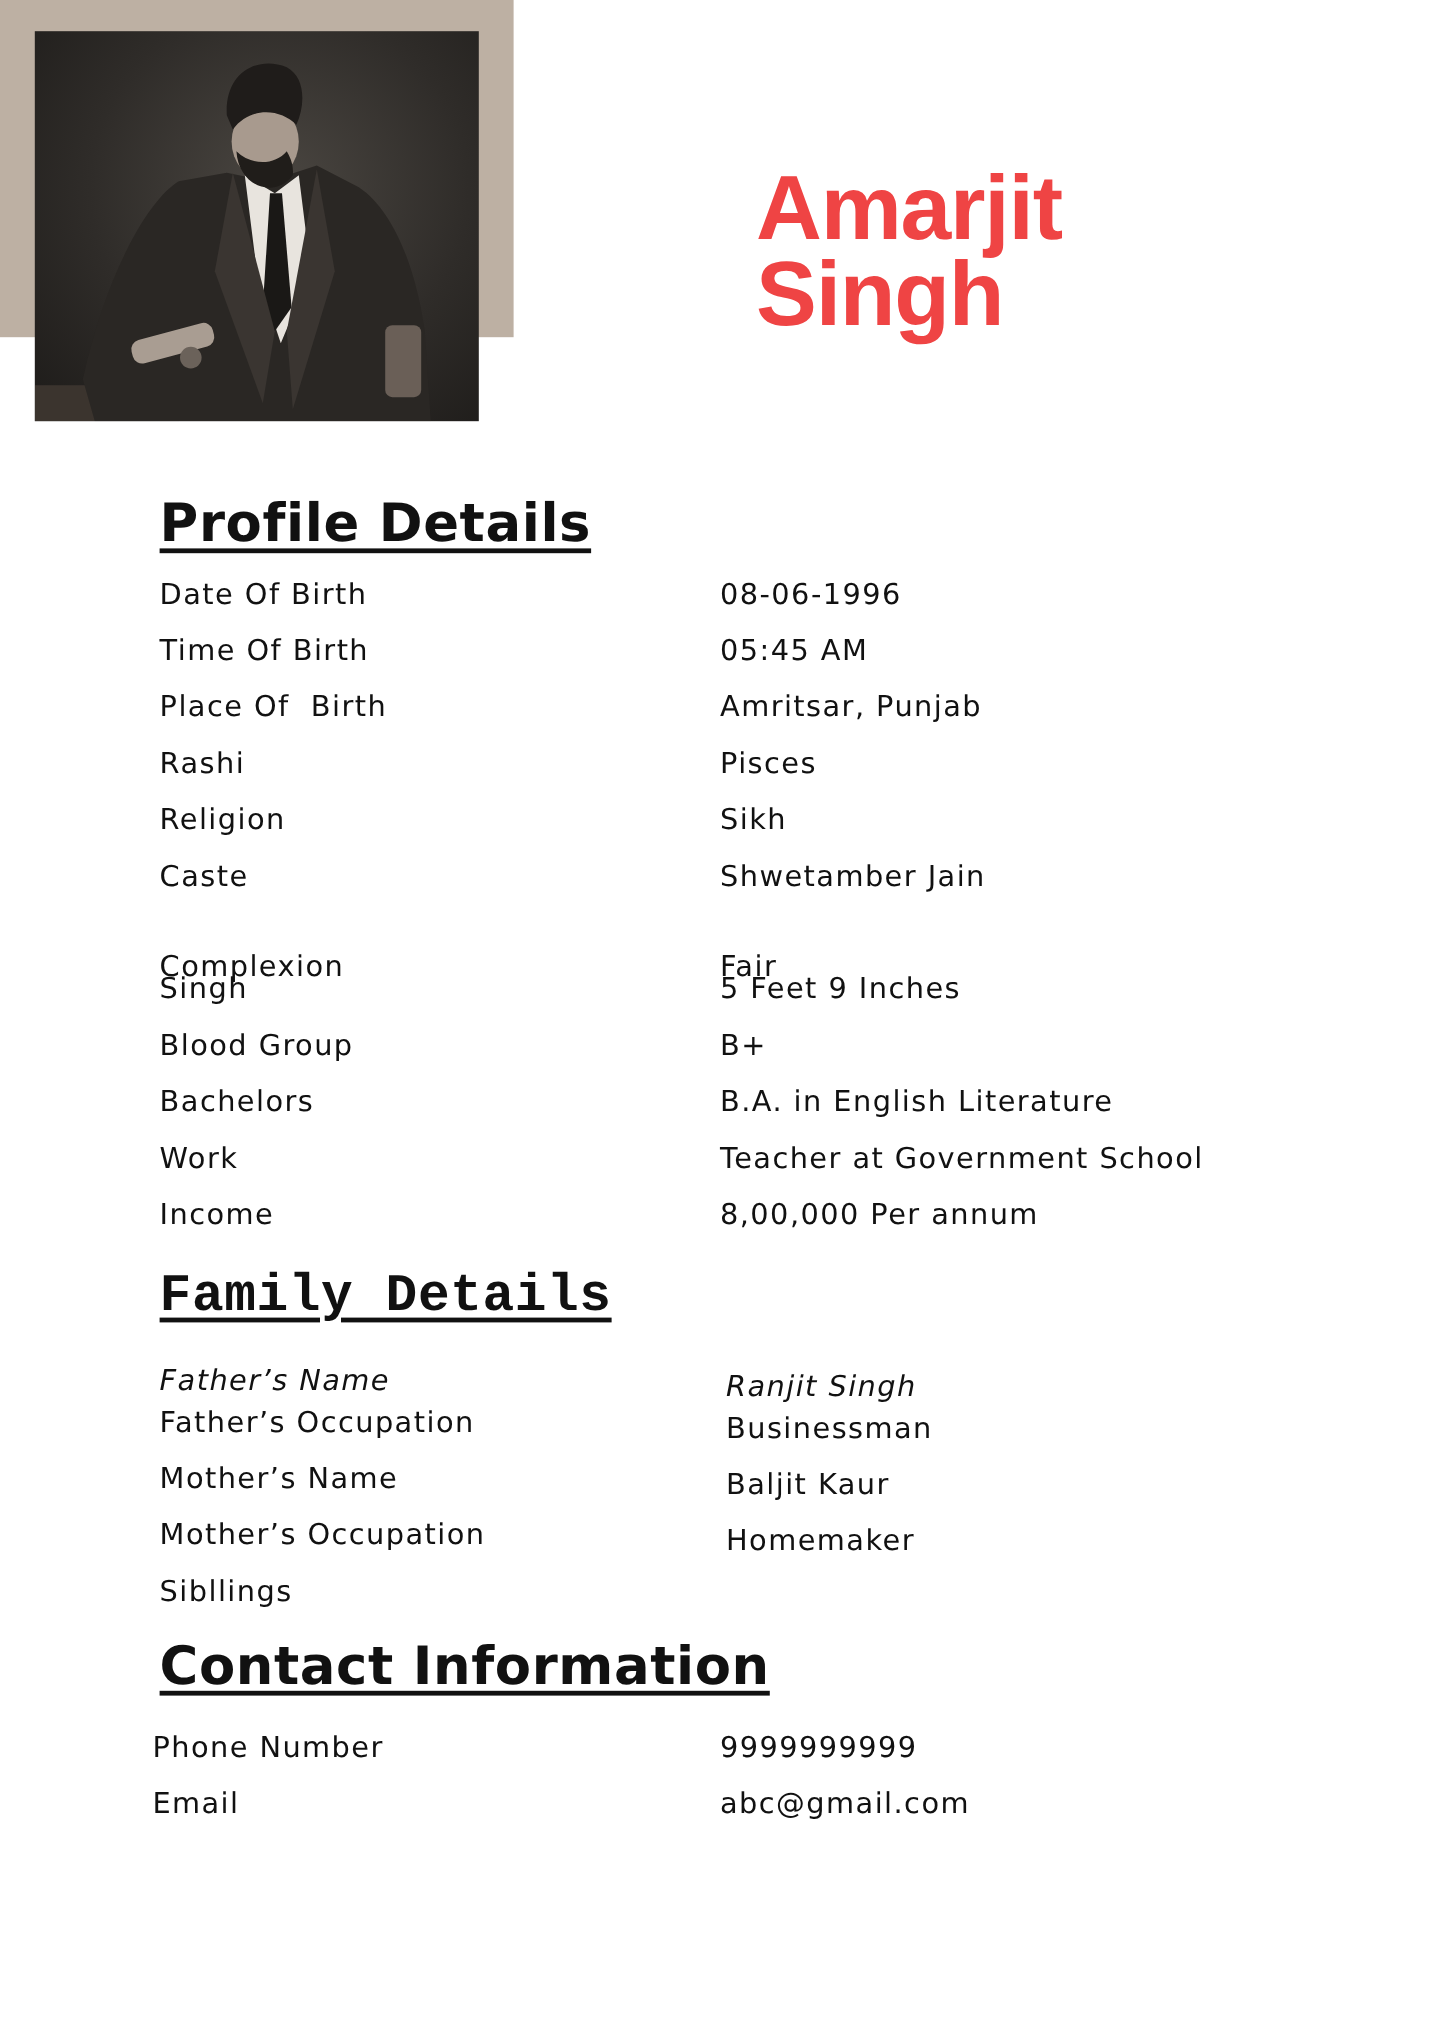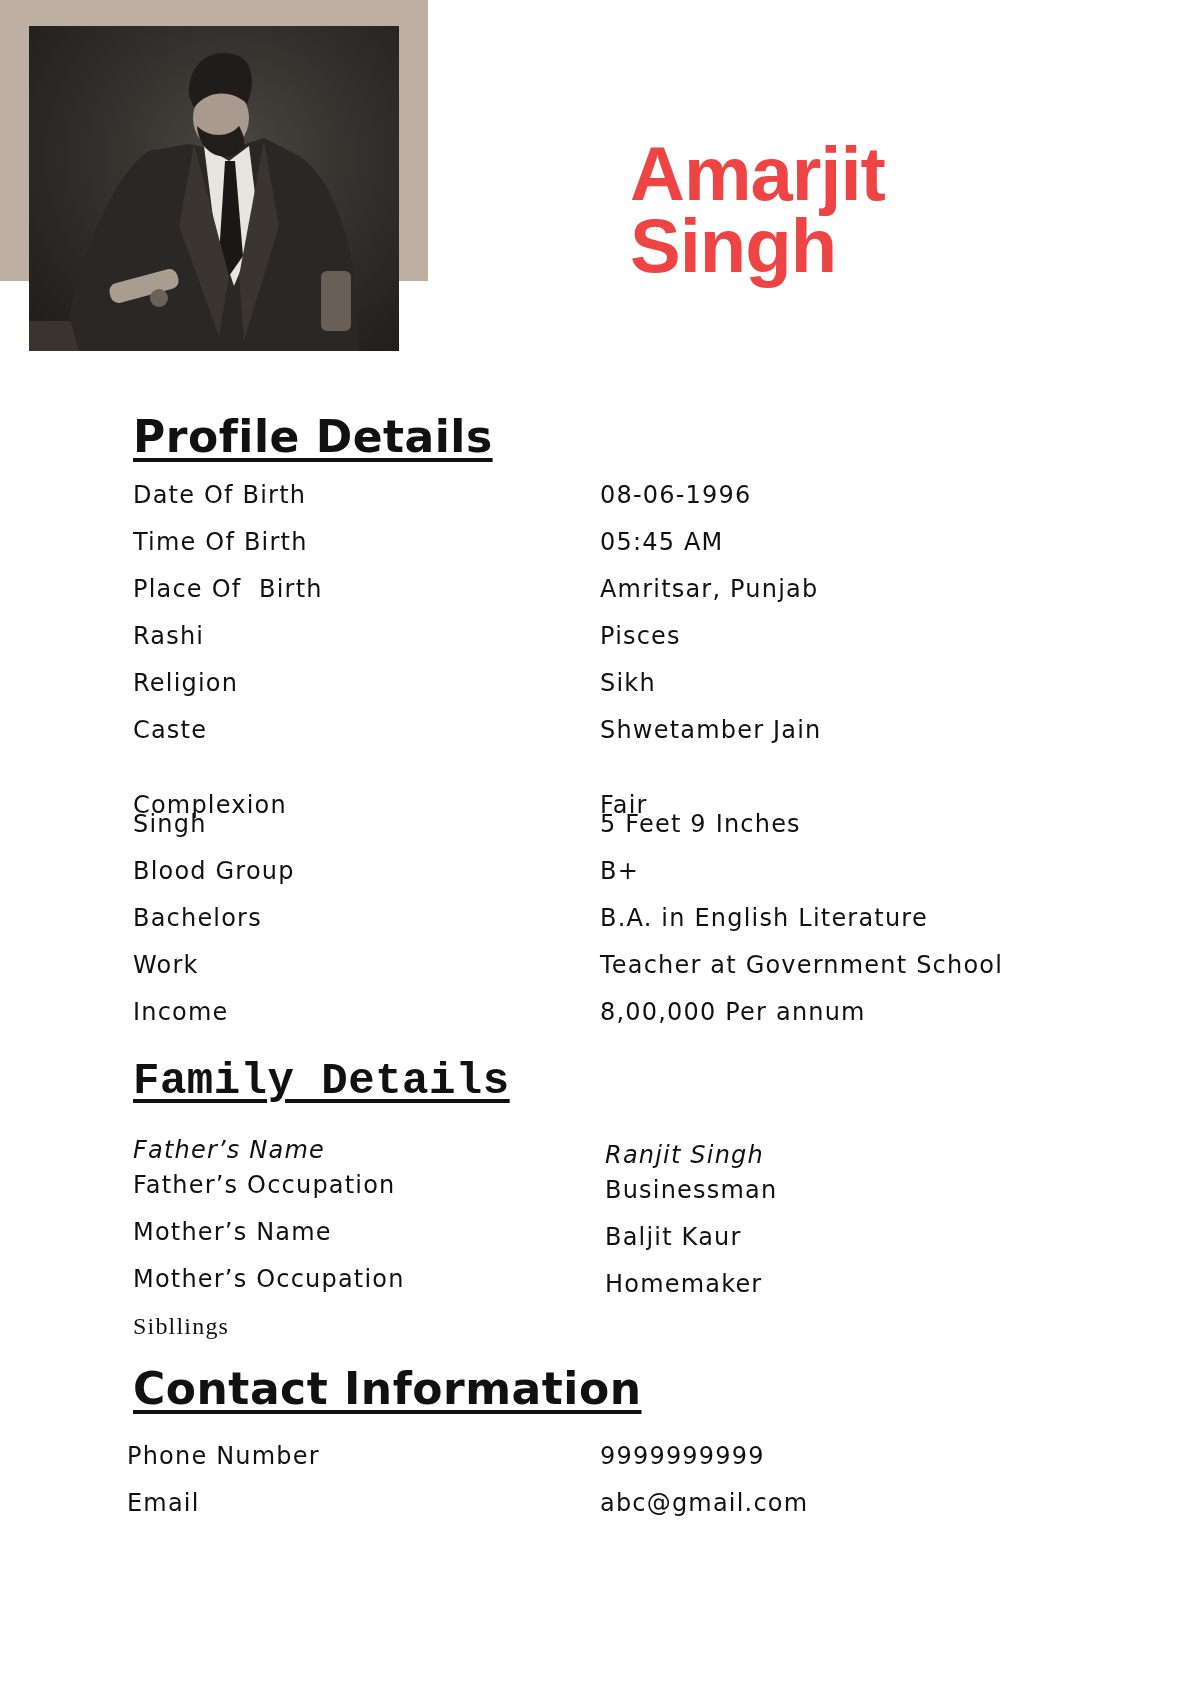--- a/index.html
+++ b/index.html
@@ -132,21 +132,21 @@
       <span class="value">Businessman</span>
     </div>
   <div class="row" style="top:94px;">
       <span class="label">Mother’s Name</span>
       <span class="value">Baljit Kaur</span>
     </div>
   <div class="row" style="top:141px;">
       <span class="label">Mother’s Occupation</span>
       <span class="value">Homemaker</span>
     </div>
-  <div class="row" style="top:188px;font-family:Liberation Serif, serif;">
+  <div class="row" style="top:188px;">
       <span class="label">Sibllings</span>
     </div>
 </div>
 
 <div class="section-title" style="top:1367px;">Contact Information</div>
 <div class="rows" id="contact" style="top:1433px;">
   <div class="row" style="top:0px;">
       <span class="label">Phone Number</span>
       <span class="value">9999999999</span>
     </div>

